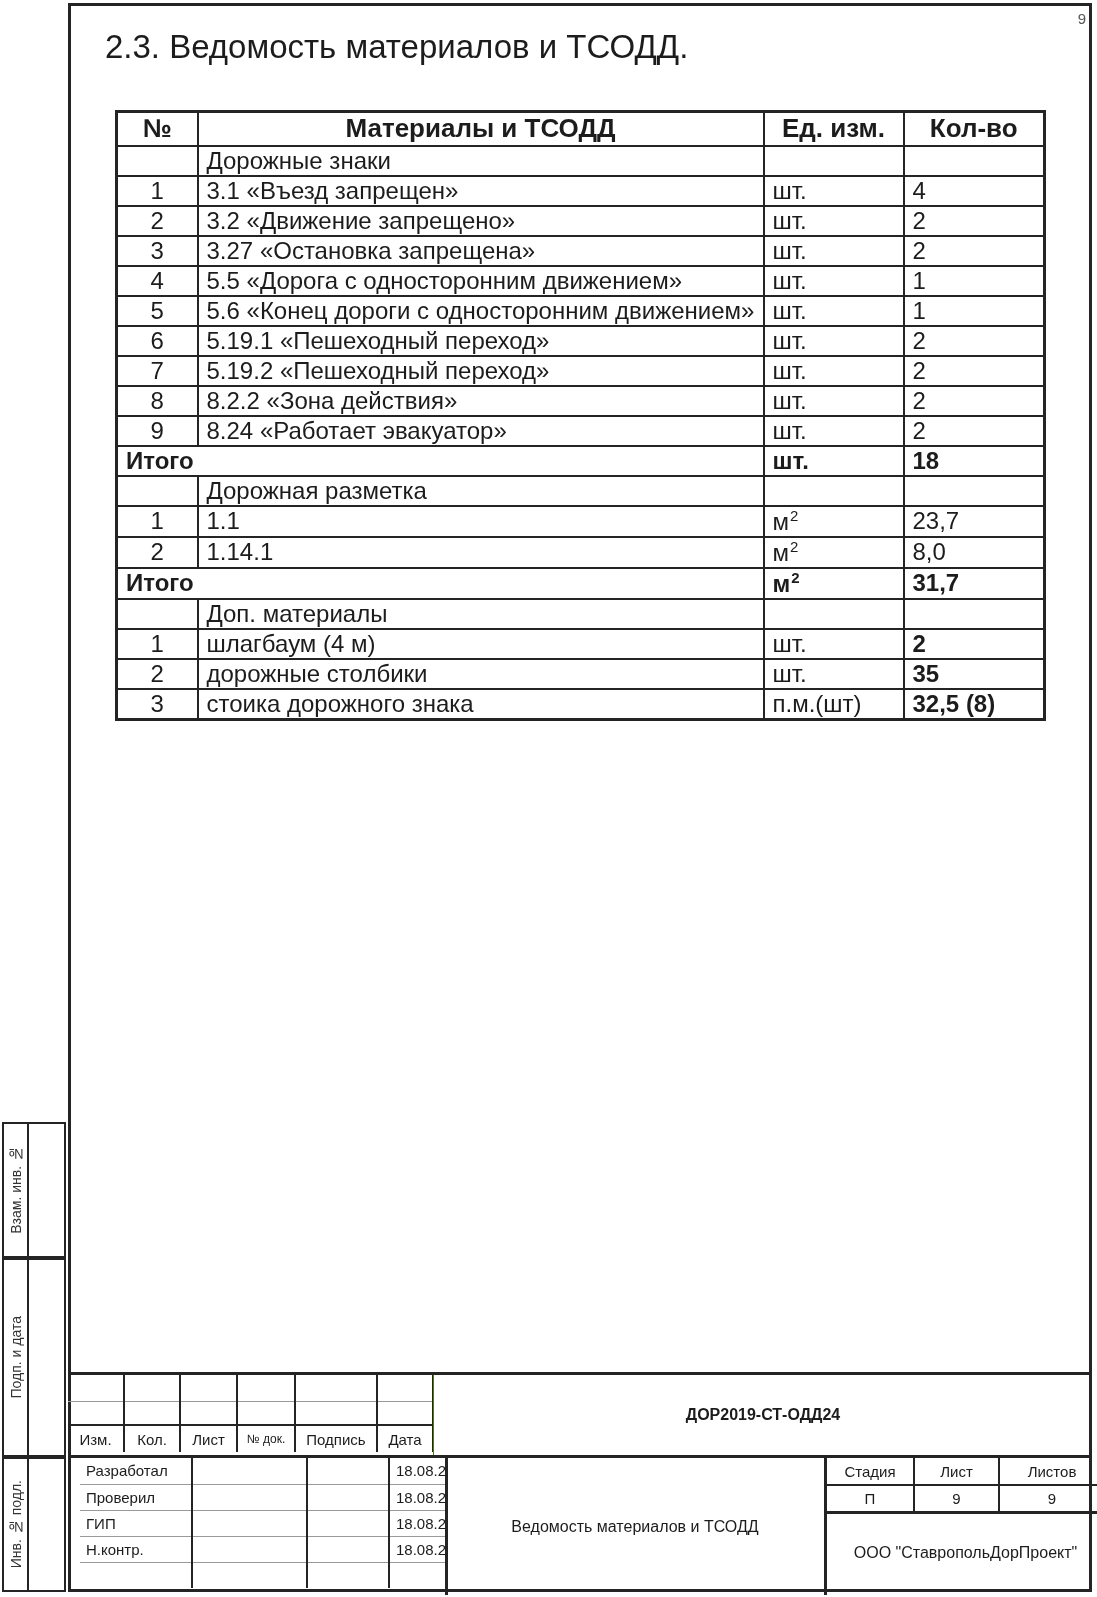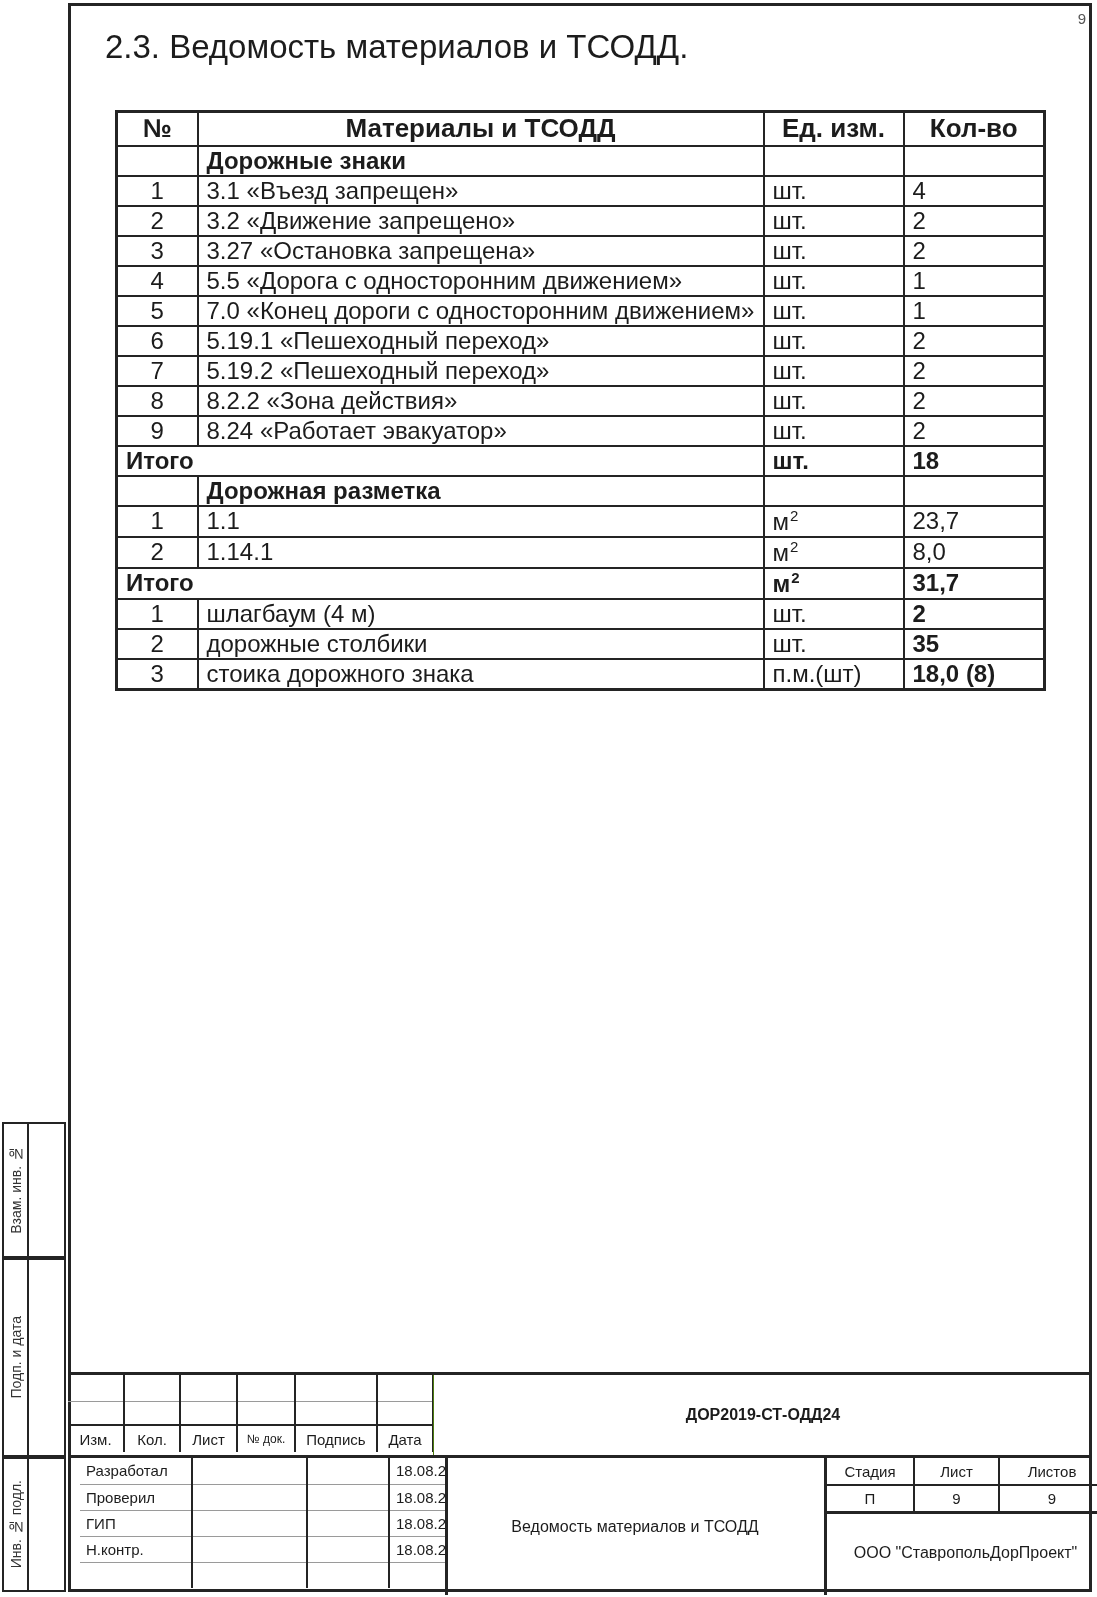--- a/index.html
+++ b/index.html
@@ -35,21 +35,21 @@
   table.materials th, table.materials td {
     border:2px solid #242424; box-sizing:border-box;
     padding:0 8px; vertical-align:middle; overflow:hidden; white-space:nowrap;
   }
   table.materials th { height:34px; font-size:26px; font-weight:bold; text-align:center; padding:0 4px; }
   table.materials td { height:30px; font-size:24px; }
   td.c-num { text-align:center; padding:0 2px; }
   td.c-name { text-align:left; }
   td.c-unit { text-align:left; }
   td.c-qty { text-align:left; }
-  td.sec  { font-weight:bold; font-size:25px; }
+  td.sec  { font-weight:normal; font-size:25px; }
   td.tot-name { font-weight:bold; font-size:25px; }
   td.bold { font-weight:bold; }
   .sup { font-size:15px; vertical-align:9px; margin-left:1px; }
 
   
   .side-block {
     position:absolute; left:2px; width:64px;
     border:2px solid #242424; box-sizing:border-box;
     display:flex;
   }
@@ -169,21 +169,21 @@
           <td class="c-qty">2</td>
         </tr>
         <tr>
           <td class="c-num">4</td>
           <td class="c-name">5.5 «Дорога с односторонним движением»</td>
           <td class="c-unit">шт.</td>
           <td class="c-qty">1</td>
         </tr>
         <tr>
           <td class="c-num">5</td>
-          <td class="c-name">7.0 «Конец дороги с односторонним движением»</td>
+          <td class="c-name">5.6 «Конец дороги с односторонним движением»</td>
           <td class="c-unit">шт.</td>
           <td class="c-qty">1</td>
         </tr>
         <tr>
           <td class="c-num">6</td>
           <td class="c-name">5.19.1 «Пешеходный переход»</td>
           <td class="c-unit">шт.</td>
           <td class="c-qty">2</td>
         </tr>
         <tr>
@@ -226,36 +226,42 @@
           <td class="c-name">1.14.1</td>
           <td class="c-unit">м<span class="sup">2</span></td>
           <td class="c-qty">8,0</td>
         </tr>
         <tr>
           <td class="tot-name" colspan="2">Итого</td>
           <td class="c-unit bold">м<span class="sup">2</span></td>
           <td class="c-qty bold">31,7</td>
         </tr>
         <tr>
+          <td class="c-num"></td>
+          <td class="c-name sec">Доп. материалы</td>
+          <td class="c-unit"></td>
+          <td class="c-qty"></td>
+        </tr>
+        <tr>
           <td class="c-num">1</td>
           <td class="c-name">шлагбаум (4 м)</td>
           <td class="c-unit">шт.</td>
           <td class="c-qty bold">2</td>
         </tr>
         <tr>
           <td class="c-num">2</td>
           <td class="c-name">дорожные столбики</td>
           <td class="c-unit">шт.</td>
           <td class="c-qty bold">35</td>
         </tr>
         <tr>
           <td class="c-num">3</td>
           <td class="c-name">стоика дорожного знака</td>
           <td class="c-unit">п.м.(шт)</td>
-          <td class="c-qty bold">18,0 (8)</td>
+          <td class="c-qty bold">32,5 (8)</td>
         </tr>
       </tbody>
   </table>
 
   <div class="side-block" style="top:1122px;height:136px;">
     <div class="side-label-col">
       <span>Взам. инв. №</span>
     </div>
     <div class="side-empty-col"></div>
   </div>

